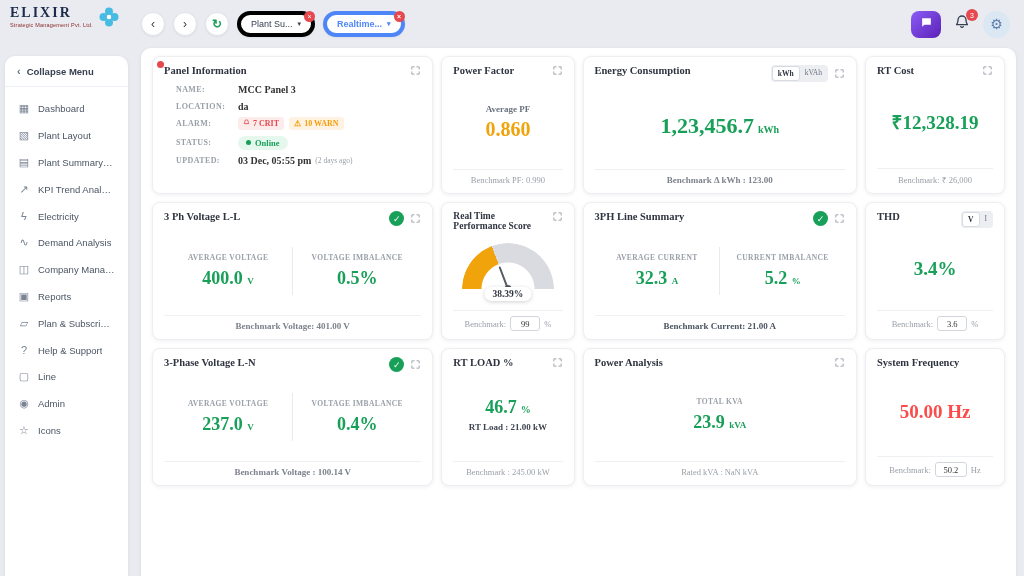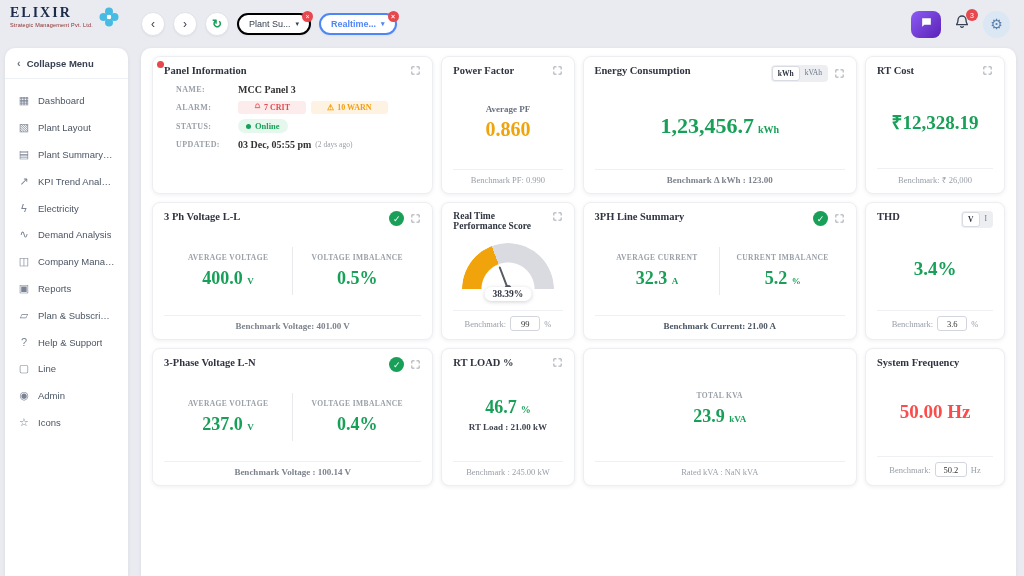--- a/index.html
+++ b/index.html
@@ -1,38 +1,38 @@
 <!DOCTYPE html>
 <html style="--green: #18a058; --orange: #f0a30a; --red: #fc4b4b; --blue: #4f86f7; --purple: #6d28d9;"><head>
 <meta charset="utf-8">
 <style>
   * { box-sizing: border-box; margin: 0; padding: 0; }
   html,body { width:1024px; height:576px; overflow:hidden; }
   body { font-family:"Liberation Sans", sans-serif; background:#e9ebf0; display:flex; }
 
   
   .left-col { width:133px; flex-shrink:0; display:flex; flex-direction:column; }
-  .logo-area { height:48px; padding:5px 8px 0 10px; display:flex; align-items:flex-start; gap:4px; }
+  .logo-area { height:56px; padding:5px 8px 0 10px; display:flex; align-items:flex-start; gap:4px; }
   .logo-text { display:flex; flex-direction:column; }
   .brand-name { font-family:"Liberation Serif", serif; font-weight:bold; font-size:14px; letter-spacing:2px; color:#1c2b4a; }
   .brand-sub { font-size:5.5px; color:#8a2b2b; margin-top:1px; letter-spacing:.2px; }
   .sidebar { background:#fff; border-radius:10px 10px 0 0; margin:0 5px 0 5px; flex:1; box-shadow:0 1px 4px rgba(20,30,60,.07); overflow:hidden; }
   .collapse-row { display:flex; align-items:center; gap:6px; padding:9px 12px; font-size:9.5px; font-weight:bold; color:#374151; border-bottom:1px solid #edf0f4; cursor:pointer; }
   .collapse-glyph { font-size:11px; color:#6b7280; }
   .nav-list { padding-top:8px; }
   .nav-item { display:flex; align-items:center; gap:8px; padding:7px 13px; cursor:pointer; }
   .nav-icon { width:12px; font-size:11px; color:#7b8494; text-align:center; flex-shrink:0; }
   .nav-label { font-size:9.5px; color:#4b5563; white-space:nowrap; overflow:hidden; text-overflow:ellipsis; }
 
   
   .right-col { flex:1; display:flex; flex-direction:column; min-width:0; }
   .topbar { height:48px; display:flex; align-items:center; gap:8px; padding:0 14px 0 8px; }
   .circle-btn { width:24px; height:24px; border-radius:50%; background:#fff; border:1px solid #dfe3ea; display:flex; align-items:center; justify-content:center; font-size:12px; color:#374151; cursor:pointer; box-shadow:0 1px 2px rgba(0,0,0,.05); }
   .refresh-glyph { color:#18a058; font-weight:bold; }
-  .select-pill { position:relative; display:flex; align-items:center; gap:5px; background:#fff; border:2px solid #000000; border-radius:13px; padding:4px 10px; font-size:9px; color:#374151; cursor:pointer; box-shadow:0 1px 2px rgba(0,0,0,.05); }
+  .select-pill { position:relative; display:flex; align-items:center; gap:5px; background:#fff; border:4px solid #000000; border-radius:13px; padding:4px 10px; font-size:9px; color:#374151; cursor:pointer; box-shadow:0 1px 2px rgba(0,0,0,.05); }
   .select-pill.blue { border-color:#4f86f7; color:#4f86f7; font-weight:bold; }
   .caret { font-size:7px; color:inherit; }
   .clear-badge { position:absolute; top:-4px; right:-4px; width:11px; height:11px; border-radius:50%; background:#e5484d; color:#fff; font-size:7px; display:flex; align-items:center; justify-content:center; line-height:1; }
   .tb-spacer { flex:1; }
   .chat-btn { width:30px; height:27px; border-radius:8px; background:linear-gradient(135deg,#8b5cf6,#5b21b6); display:flex; align-items:center; justify-content:center; cursor:pointer; }
   .bell-btn { position:relative; width:26px; height:26px; display:flex; align-items:center; justify-content:center; cursor:pointer; }
   .notif-badge { position:absolute; top:-2px; right:-3px; width:12px; height:12px; border-radius:50%; background:#e5484d; color:#fff; font-size:7px; display:flex; align-items:center; justify-content:center; }
   .gear-btn { width:27px; height:27px; border-radius:50%; background:#dbe7f3; color:#5b7fae; font-size:14px; display:flex; align-items:center; justify-content:center; cursor:pointer; }
 
   .main-panel { flex:1; background:#fff; border-radius:10px 10px 0 0; margin:0 8px; box-shadow:0 1px 4px rgba(20,30,60,.07); padding:8px 11px; overflow:hidden; }
@@ -52,21 +52,21 @@
   .card-foot.darker { color:#4b5563; font-weight:bold; font-size:9px; }
   .input-foot { display:flex; align-items:center; justify-content:center; gap:4px; }
   .bench-input { width:30px; height:15px; border:1px solid #d2d6dc; border-radius:3px; font-size:8.5px; text-align:center; color:#333; font-family:inherit; }
 
   
   .pi-rows { margin:8px 0 4px 12px; display:flex; flex-direction:column; gap:5.5px; }
   .pi-row { display:flex; align-items:center; }
   .pi-label { width:62px; font-size:8px; font-weight:bold; color:#9aa0a8; letter-spacing:.4px; flex-shrink:0; }
   .pi-value { font-size:10px; font-weight:bold; color:#333; }
   .ago { font-size:7.5px; color:#9aa0a8; margin-left:4px; }
-  .badge { display:inline-flex; align-items:center; gap:3px; font-size:8px; font-weight:bold; border-radius:3px; padding:2px 16px; }
+  .badge { display:inline-flex; align-items:center; gap:3px; font-size:8px; font-weight:bold; border-radius:3px; padding:2px 5px; }
   .badge.crit { background:#fdecec; color:#e5484d; margin-right:5px; }
   .badge.warn { background:#fef3e2; color:#f59e0b; }
   .status-pill { display:inline-flex; align-items:center; gap:4px; background:#e6f7ee; color:#18a058; font-size:8.5px; font-weight:bold; border-radius:9px; padding:2px 8px; }
   .status-dot { width:5px; height:5px; border-radius:50%; background:#18a058; }
 
   
   .center-body { flex:1; display:flex; flex-direction:column; align-items:center; justify-content:center; gap:4px; }
   .small-label { font-size:9px; font-weight:bold; color:#6b7280; }
   .big-val { font-size:20px; font-weight:bold; }
   .val-orange { color:var(--orange,#f0a30a); }
@@ -233,20 +233,24 @@
                 <path d="M4 9V4h5M15 4h5v5M20 15v5h-5M9 20H4v-5" fill="none" stroke="#9aa0a8" stroke-width="2" stroke-linecap="round"></path>
               </svg>
             </span>
         </div>
         <div class="pi-rows">
           <div class="pi-row">
               <span class="pi-label">NAME:</span>
               <span class="pi-value">MCC Panel 3</span>
             </div>
           <div class="pi-row">
+              <span class="pi-label">LOCATION:</span>
+              <span class="pi-value">da</span>
+            </div>
+          <div class="pi-row">
               <span class="pi-label">ALARM:</span>
             <span class="badge crit">
                 <span><svg width="7" height="7" viewBox="0 0 24 24" fill="none" stroke="#e5484d" stroke-width="3">
                     <path d="M6 9a6 6 0 1 1 12 0c0 5 2 6 2 7H4c0-1 2-2 2-7z"></path>
                   </svg></span>
                 <span>7 CRIT</span>
               </span>
             <span class="badge warn">
                 <span>⚠</span>
                 <span>10 WARN</span>
@@ -446,20 +450,28 @@
             </span>
         </div>
         <div class="center-body">
           <div><span class="big-val val-green" style="font-size:18px">46.7</span> <span class="unit-sm val-green">%</span></div>
           <span class="sub-line">RT Load : 21.00 kW</span>
         </div>
         <div class="card-foot">Benchmark : 245.00 kW</div>
       </div>
 
       <div class="card">
+        <div class="card-head">
+          <span class="card-title">Power Analysis</span>
+          <span class="expand-icon">
+              <svg viewBox="0 0 24 24" width="11" height="11">
+                <path d="M4 9V4h5M15 4h5v5M20 15v5h-5M9 20H4v-5" fill="none" stroke="#9aa0a8" stroke-width="2" stroke-linecap="round"></path>
+              </svg>
+            </span>
+        </div>
         <div class="two-col">
           <div class="stat">
             <div class="stat-label">TOTAL KVA</div>
             <div class="stat-value"><span>23.9</span> <span class="stat-unit">kVA</span></div>
           </div>
         </div>
         <div class="card-foot">Rated kVA : NaN kVA</div>
       </div>
 
       <div class="card">

